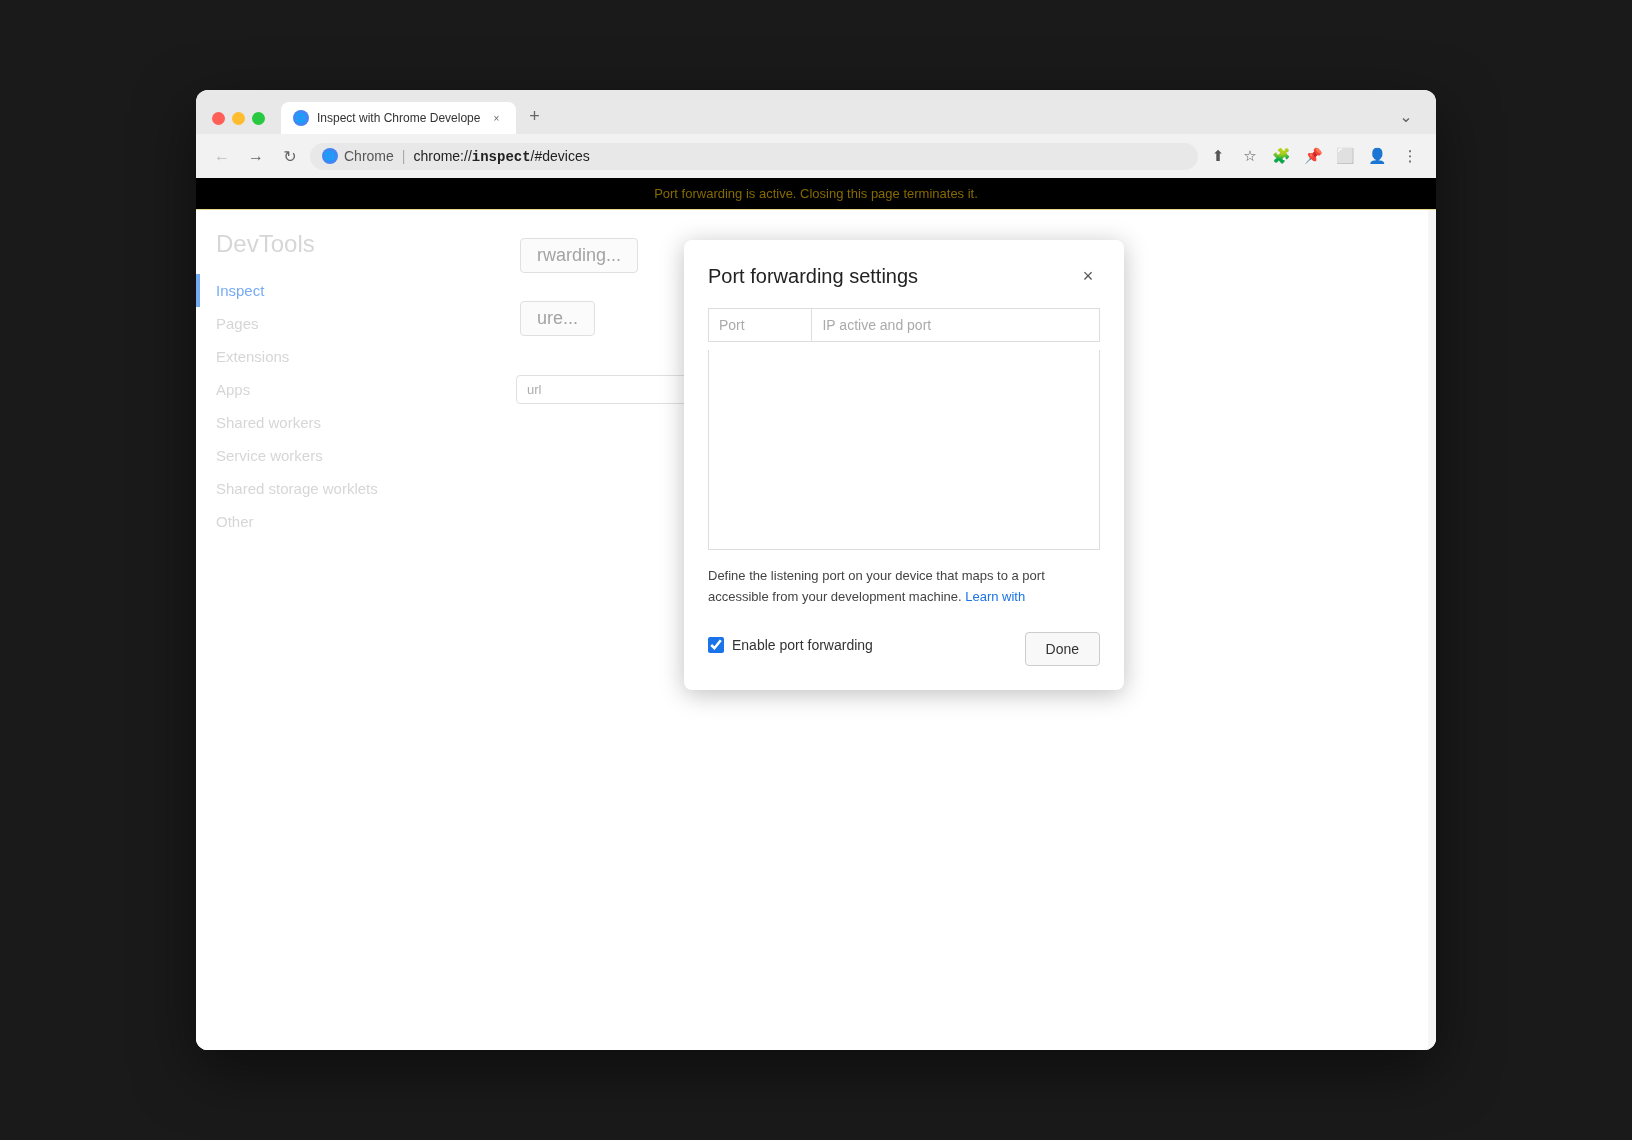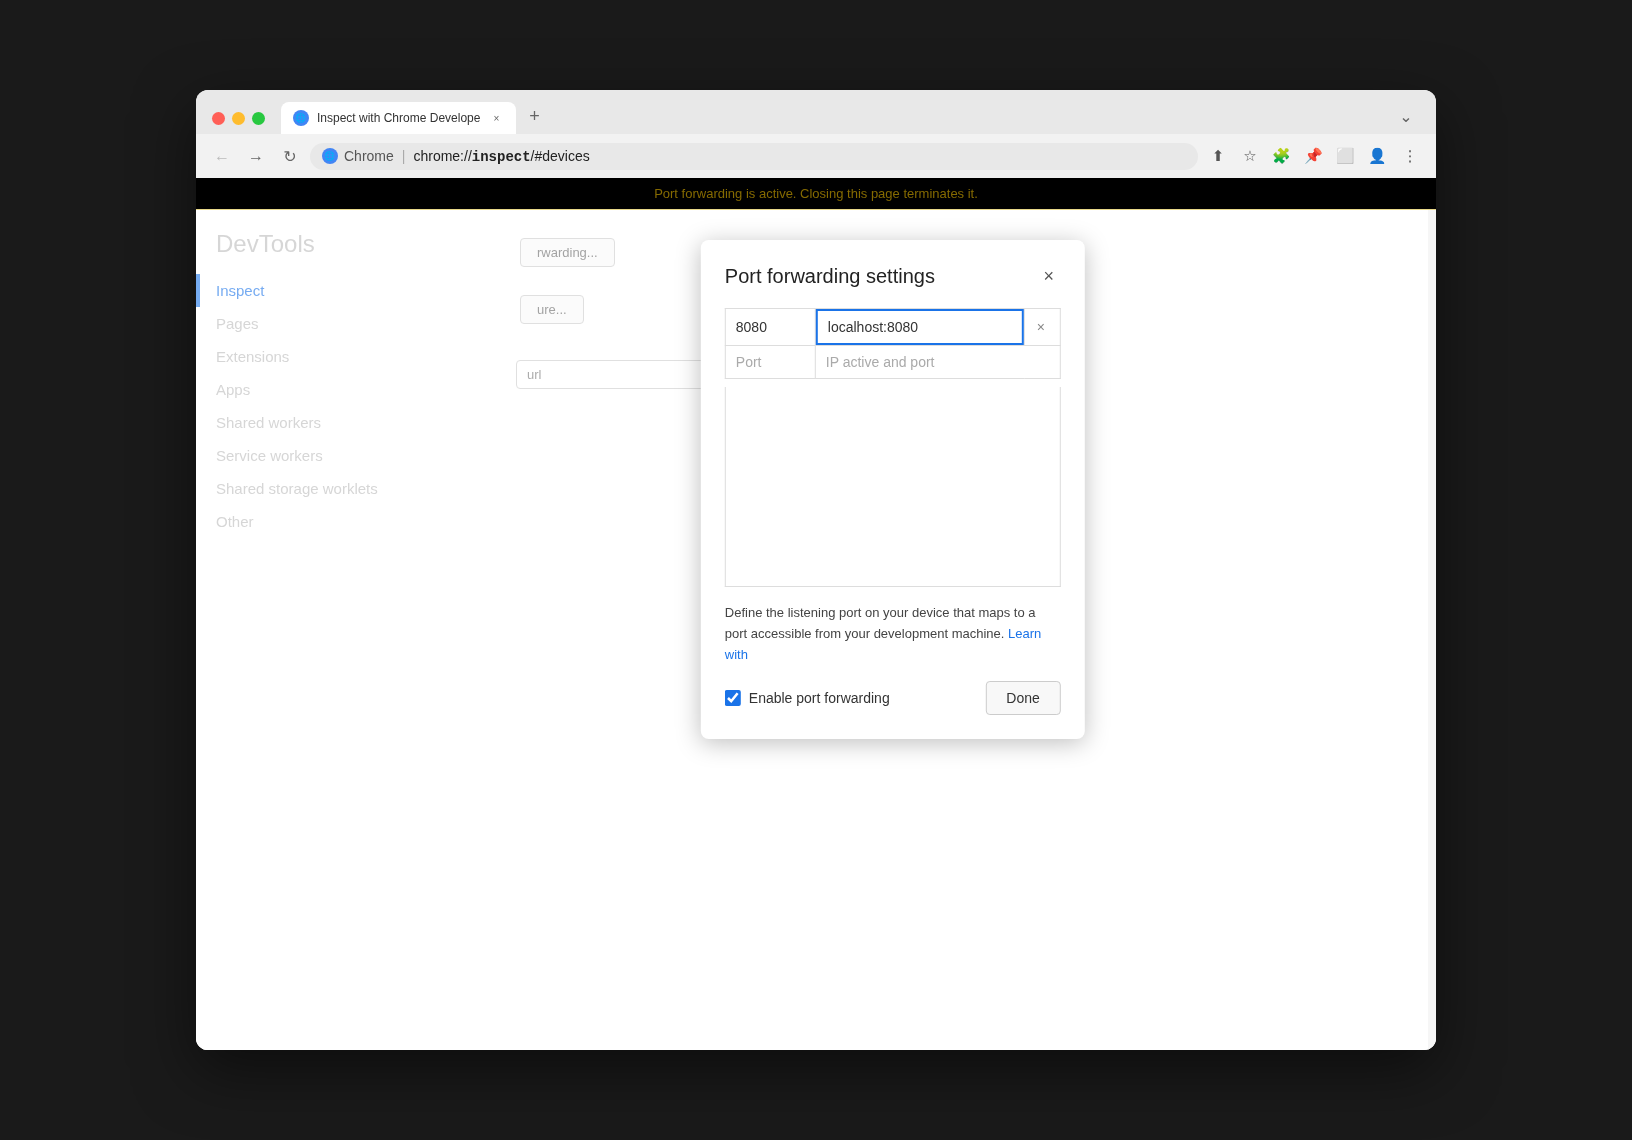--- a/index.html
+++ b/index.html
@@ -285,21 +285,21 @@
       padding: 20px;
       position: relative;
     }
 
     .bg-btn {
       display: inline-block;
       padding: 6px 16px;
       border: 1px solid #ccc;
       border-radius: 4px;
       background: #f8f8f8;
-      font-size: 13px;
+      font-size: 18px;
       color: #666;
       margin: 8px 4px;
     }
 
     .bg-input-row {
       display: flex;
       align-items: center;
       gap: 8px;
       margin-top: 20px;
     }
@@ -327,21 +327,21 @@
       background: rgba(255,255,255,0.4);
       z-index: 10;
     }
 
     
     .dialog {
       position: absolute;
       top: 30px;
       left: 50%;
       transform: translateX(-30%);
-      width: 384px;
+      width: 440px;
       background: #fff;
       border-radius: 8px;
       box-shadow: 0 4px 24px rgba(0,0,0,0.25);
       z-index: 20;
       padding: 24px;
     }
 
     .dialog-header {
       display: flex;
       align-items: center;
@@ -465,20 +465,21 @@
     }
 
     .done-btn {
       padding: 8px 20px;
       background: #f8f8f8;
       border: 1px solid #ccc;
       border-radius: 4px;
       font-size: 14px;
       color: #333;
       cursor: pointer;
+      margin-top: 8px;
     }
   </style>
 </head>
 <body>
 
 <div class="browser-window">
 
   <div class="title-bar">
     <div class="traffic-lights">
       <div class="traffic-light tl-red"></div>
@@ -575,31 +576,20 @@
     <div class="overlay"></div>
 
     <div class="dialog">
       <div class="dialog-header">
         <span class="dialog-title">Port forwarding settings</span>
         <div class="dialog-close">×</div>
       </div>
 
       <table class="port-table">
         <tbody>
-            <tr>
-          <td class="port-input-cell">
-            <input class="port-input" type="text" value="8080" style="">
-          </td>
-          <td>
-            <input class="host-input" type="text" value="localhost:8080" style="">
-          </td>
-          <td style="width:36px;">
-            <button class="port-clear-btn">×</button>
-          </td>
-        </tr>
         <tr class="port-placeholder-row">
           <td>
             <span>Port</span>
           </td>
           <td colspan="2">
             <span>IP active and port</span>
           </td>
         </tr>
       </tbody>
         </table>

